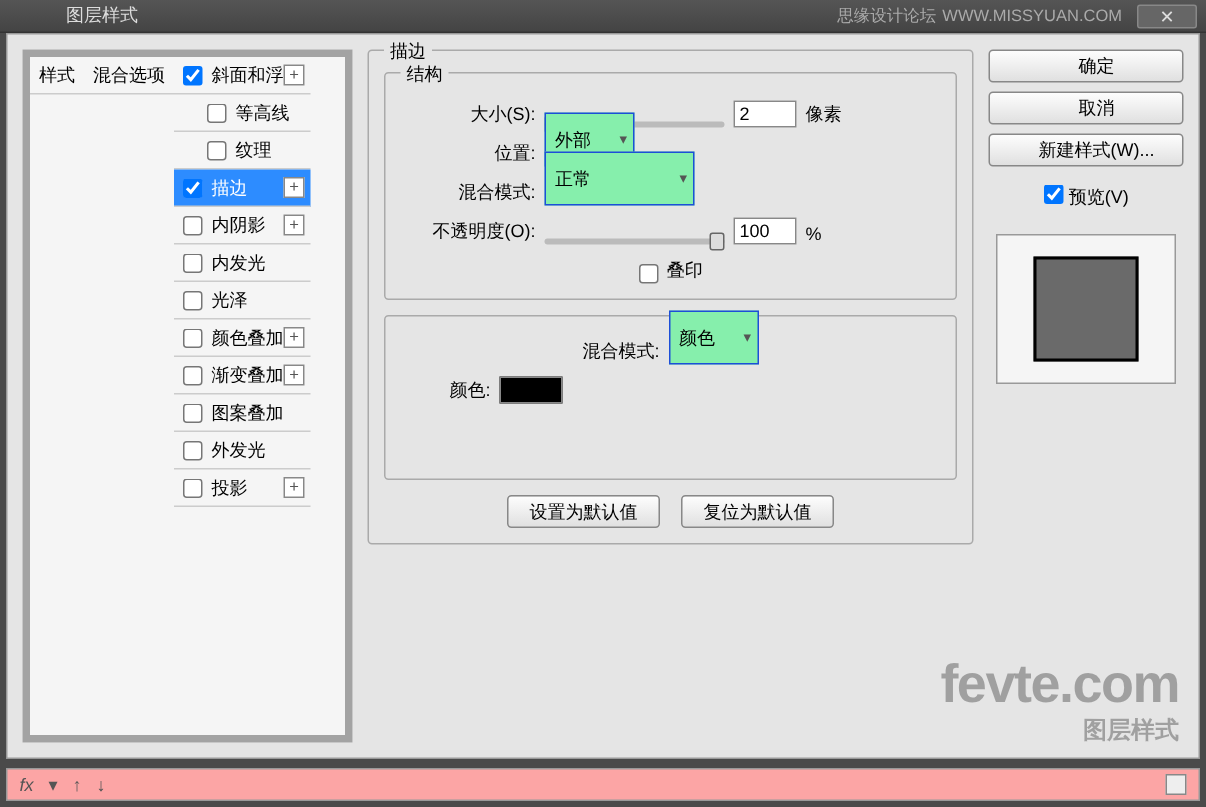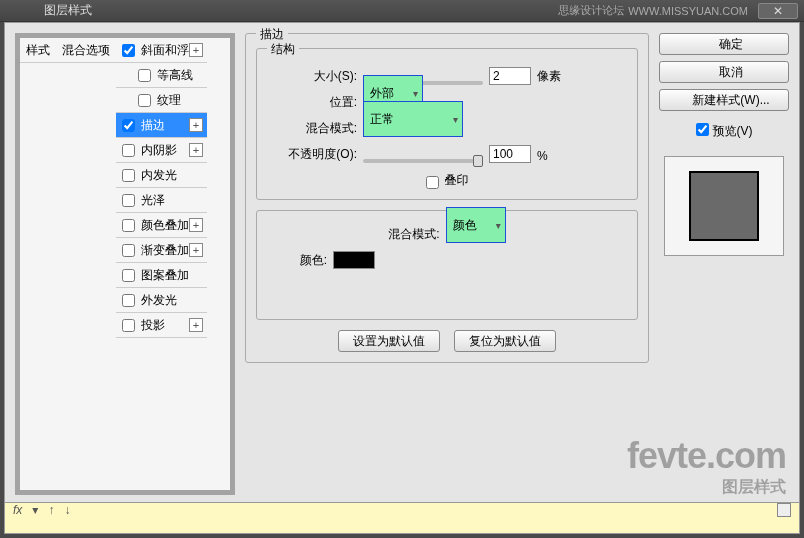--- a/index.html
+++ b/index.html
@@ -29,21 +29,21 @@
 .dropdown::after { content: "▾"; position: absolute; right: 4px; font-size: 10px; color: #555; }
 .dropdown.wide { min-width: 100px; }
 .btn { height: 22px; padding: 0 14px; background: linear-gradient(#fdfdfd,#e0e0e0); border: 1px solid #888; border-radius: 3px; cursor: pointer; display: inline-flex; align-items: center; justify-content: center; }
 .default-btns { display: flex; gap: 14px; justify-content: center; margin-top: 10px; }
 .right-panel { width: 130px; display: flex; flex-direction: column; gap: 6px; }
 .right-panel .btn { width: 100%; padding-left: 28px; }
 .preview-check { display: flex; align-items: flex-start; justify-content: center; gap: 4px; margin-top: 6px; }
 .preview-box { width: 120px; height: 100px; background: #f5f5f5; border: 1px solid #999; margin: 10px auto 0; display: flex; align-items: center; justify-content: center; }
 .preview-swatch { width: 70px; height: 70px; background: #6a6a6a; border: 2px solid #000; }
 .color-swatch { width: 42px; height: 18px; background: #000; border: 1px solid #888; cursor: pointer; }
-.footer { position: absolute; left: 4px; right: 4px; bottom: 4px; height: 32px; background: #fef9c3; border: 1px solid #999; display: flex; padding: 0 8px; gap: 10px; font-style: italic; color: #555; }
+.footer { position: absolute; left: 4px; right: 4px; bottom: 4px; height: 22px; background: #fca5a5; border: 1px solid #999; display: flex; align-items: center; padding: 0 8px; gap: 10px; font-style: italic; color: #555; }
 .footer .arrow { font-style: normal; cursor: pointer; }
 .footer .trash { width: 14px; height: 14px; border: 1px solid #888; background: #eee; }
 .watermark { position: absolute; right: 18px; bottom: 40px; text-align: right; color: rgba(0,0,0,0.3); pointer-events: none; }
 .watermark .big { font-size: 36px; font-weight: bold; letter-spacing: -1px; }
 .watermark .small { font-size: 16px; font-weight: bold; }
 </style>
 </head>
 <body>
 
 <div class="titlebar">

